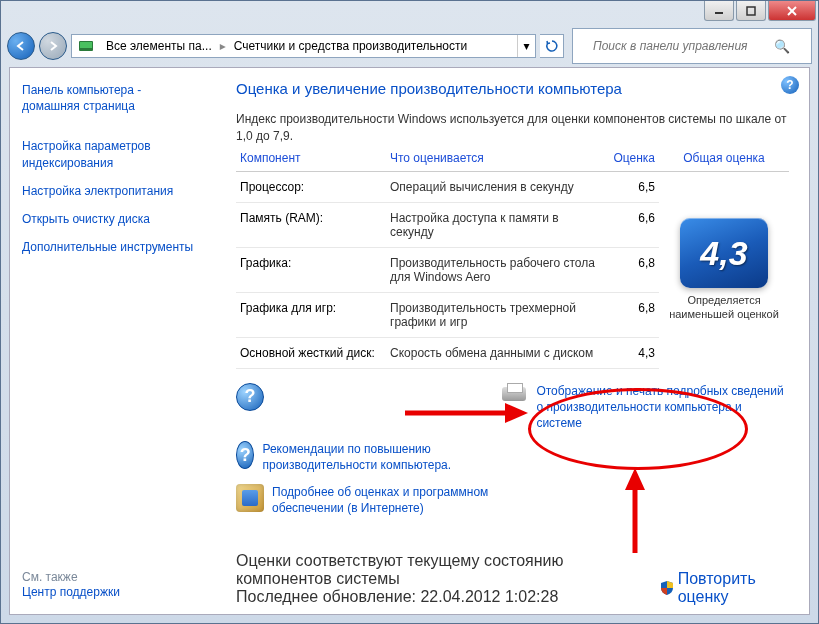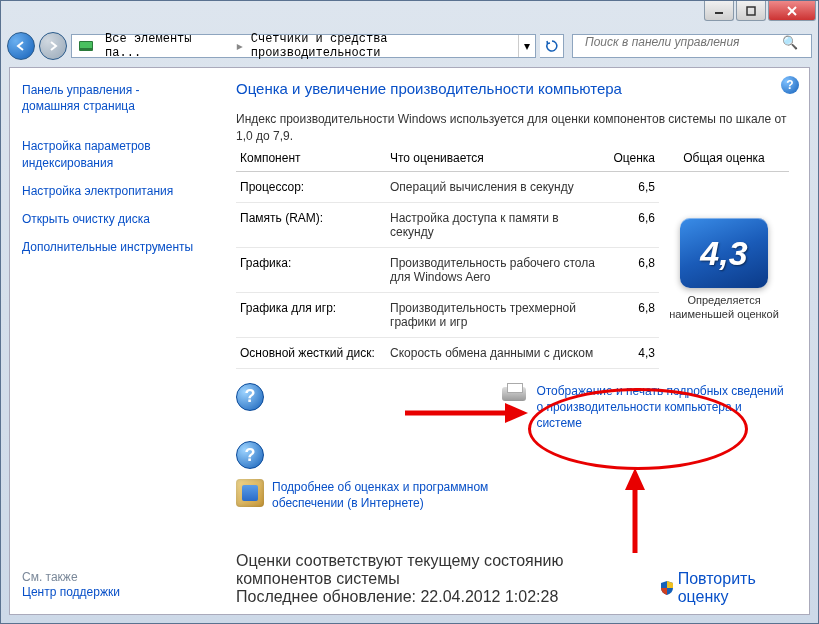--- a/index.html
+++ b/index.html
@@ -10,45 +10,45 @@
 .titlebar { height: 28px; display: flex; justify-content: flex-end; align-items: flex-start; padding: 0 2px; }
 .win-btn { width: 30px; height: 20px; margin-left: 2px; display: flex; align-items: center; justify-content: center; border: 1px solid #8899aa; border-top: none; background: linear-gradient(#f0f0f0, #d0d0d0); border-radius: 0 0 3px 3px; font-size: 10px; }
 .win-btn.close { width: 48px; background: linear-gradient(#e88, #c33); color: white; font-weight: bold; }
 .win-btn svg { display: block; }
 
 .navbar { height: 34px; display: flex; align-items: center; padding: 0 6px; gap: 4px; }
 .nav-btn { width: 28px; height: 28px; border-radius: 50%; background: radial-gradient(circle at 30% 30%, #6bb0f0, #1560b8); border: 1px solid #2a5a8a; display: flex; align-items: center; justify-content: center; color: white; font-size: 14px; }
 .nav-btn.fwd { background: radial-gradient(circle at 30% 30%, #d0d8e0, #98a8b8); }
 .crumb-bar { flex: 1; height: 24px; background: white; border: 1px solid #8ea5bf; display: flex; align-items: center; font-size: 12px; }
 .crumb-icon { width: 20px; height: 20px; margin: 0 4px; display: flex; align-items: center; justify-content: center; }
-.crumb { padding: 0 6px; height: 100%; display: flex; align-items: center; cursor: default; font-family: Liberation Mono, monospace; }
+.crumb { padding: 0 6px; height: 100%; display: flex; align-items: center; cursor: default; }
 .crumb-sep { color: #888; padding: 0 2px; }
 .crumb-drop { width: 18px; height: 22px; border-left: 1px solid #ccc; display: flex; align-items: center; justify-content: center; }
 .refresh-btn { width: 24px; height: 24px; background: white; border: 1px solid #8ea5bf; border-left: none; display: flex; align-items: center; justify-content: center; color: #1560b8; }
-.search-box { width: 240px; height: 24px; background: white; border: 1px solid #8ea5bf; margin-left: 4px; display: flex; align-items: flex-start; padding: 0 12px; }
+.search-box { width: 240px; height: 36px; background: white; border: 1px solid #8ea5bf; margin-left: 4px; display: flex; align-items: center; padding: 0 20px; }
 .search-box input { border: none; outline: none; flex: 1; font-size: 12px; font-style: italic; color: #888; }
 .search-icon { color: #1560b8; font-size: 13px; }
 
 .content-frame { position: absolute; top: 66px; left: 8px; right: 8px; bottom: 8px; background: white; border: 1px solid #aab; display: flex; }
 
 .sidebar { width: 200px; padding: 14px 12px; font-size: 12px; position: relative; }
 .sidebar .link { color: #0850c8; margin-bottom: 12px; display: block; line-height: 1.35; cursor: pointer; }
 .sidebar .link.head { color: #0850c8; }
 .sidebar .shield-row { display: flex; align-items: flex-start; gap: 4px; margin-left: -16px; padding-left: 0; }
 .sidebar .shield-row .link { margin-bottom: 12px; }
 .see-also { position: absolute; bottom: 14px; left: 12px; font-size: 12px; }
 .see-also .hdr { color: #7a8899; margin-bottom: 0; }
 
 .main { flex: 1; padding: 12px 20px 10px 26px; font-size: 12px; overflow: hidden; position: relative; }
 .help-btn { position: absolute; top: 8px; right: 10px; width: 18px; height: 18px; border-radius: 50%; background: radial-gradient(circle at 30% 30%, #7ec0ff, #1560b8); color: white; font-size: 12px; display: flex; align-items: center; justify-content: center; font-weight: bold; }
 .main h1 { color: #0850c8; font-size: 15px; font-weight: normal; margin-bottom: 14px; }
 .desc { color: #333; line-height: 1.4; }
 
 .score-table { width: 100%; border-collapse: collapse; font-size: 12px; }
-.score-table th { text-align: left; padding: 6px 4px; border-bottom: 1px solid #ccc; font-weight: normal; color: #000000; }
+.score-table th { text-align: left; padding: 6px 4px; border-bottom: 1px solid #ccc; font-weight: normal; color: #1d4ed8; }
 .score-table th:nth-child(3), .score-table th:nth-child(4) { text-align: right; }
 .score-table td { padding: 8px 4px; border-bottom: 1px solid #e8e8e8; vertical-align: top; }
 .score-table td:first-child { font-weight: normal; width: 150px; }
 .score-table td:nth-child(2) { color: #333; }
 .score-table td:nth-child(3) { text-align: right; width: 60px; }
 .big-score-cell { vertical-align: middle !important; text-align: center; padding: 8px !important; width: 130px; border-bottom: none !important; }
 .big-score { width: 88px; height: 70px; margin: 0 auto 6px; border-radius: 10px; background: linear-gradient(160deg, #3a8de8 0%, #1a5bb8 50%, #0b3a88 100%); box-shadow: 0 2px 6px rgba(0,0,0,.3), inset 0 1px 0 rgba(255,255,255,.4); display: flex; align-items: center; justify-content: center; color: white; font-size: 34px; font-weight: bold; font-style: italic; text-shadow: 1px 1px 2px rgba(0,0,0,.5); }
 .big-score-label { font-size: 11px; color: #333; line-height: 1.25; }
 
 .link-row { display: flex; align-items: flex-start; gap: 10px; margin-top: 14px; }
@@ -129,21 +129,21 @@
       </div>
     <div class="search-box">
       <input placeholder="Поиск в панели управления" style="">
       <span class="search-icon">🔍</span>
     </div>
   </div>
 
   <div class="content-frame">
 
     <div class="sidebar">
-      <a class="link head">Панель управления - домашняя страница</a>
+      <a class="link head">Панель компьютера - домашняя страница</a>
       <div style="height:12px"></div>
       <a class="link">Настройка параметров индексирования</a>
       <a class="link">Настройка электропитания</a>
       <a class="link">Открыть очистку диска</a>
       <a class="link">Дополнительные инструменты</a>
 
       <div class="see-also">
         <div class="hdr">См. также</div>
         <a class="link" style="margin:0">Центр поддержки</a>
       </div>
@@ -200,20 +200,21 @@
         </div>
         <div class="link-col">
           <div class="icon printer-icon"></div>
           <a>Отображение и печать подробных сведений о производительности компьютера и системе</a>
         </div>
       </div>
 
       <div class="link-row" style="margin-top:10px">
         <div class="link-col" style="flex:0 0 46%">
           <div class="q-icon">?</div>
+          <a>Рекомендации по повышению производительности компьютера.</a>
         </div>
       </div>
 
       <div class="link-row" style="margin-top:10px">
         <div class="link-col" style="flex:0 0 46%">
           <div class="icon box-icon"></div>
           <a>Подробнее об оценках и программном обеспечении (в Интернете)</a>
         </div>
       </div>
 

